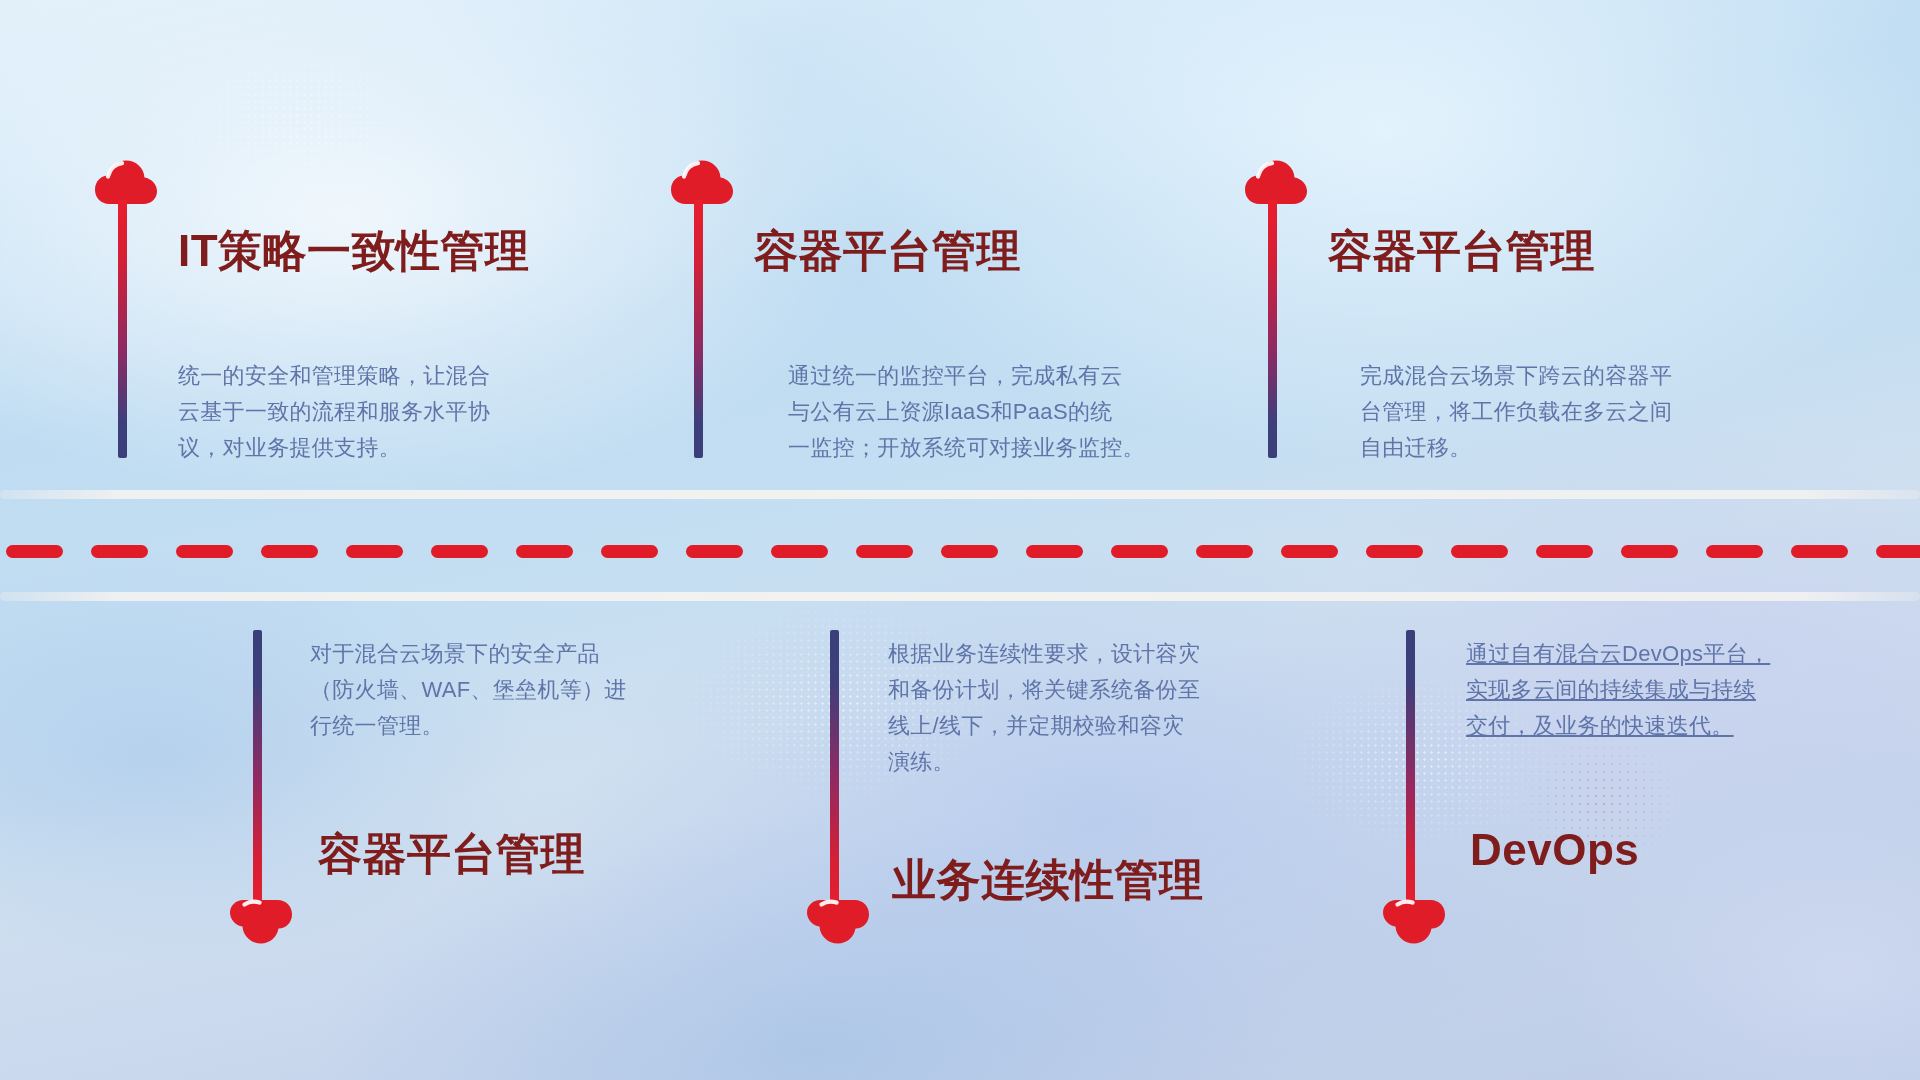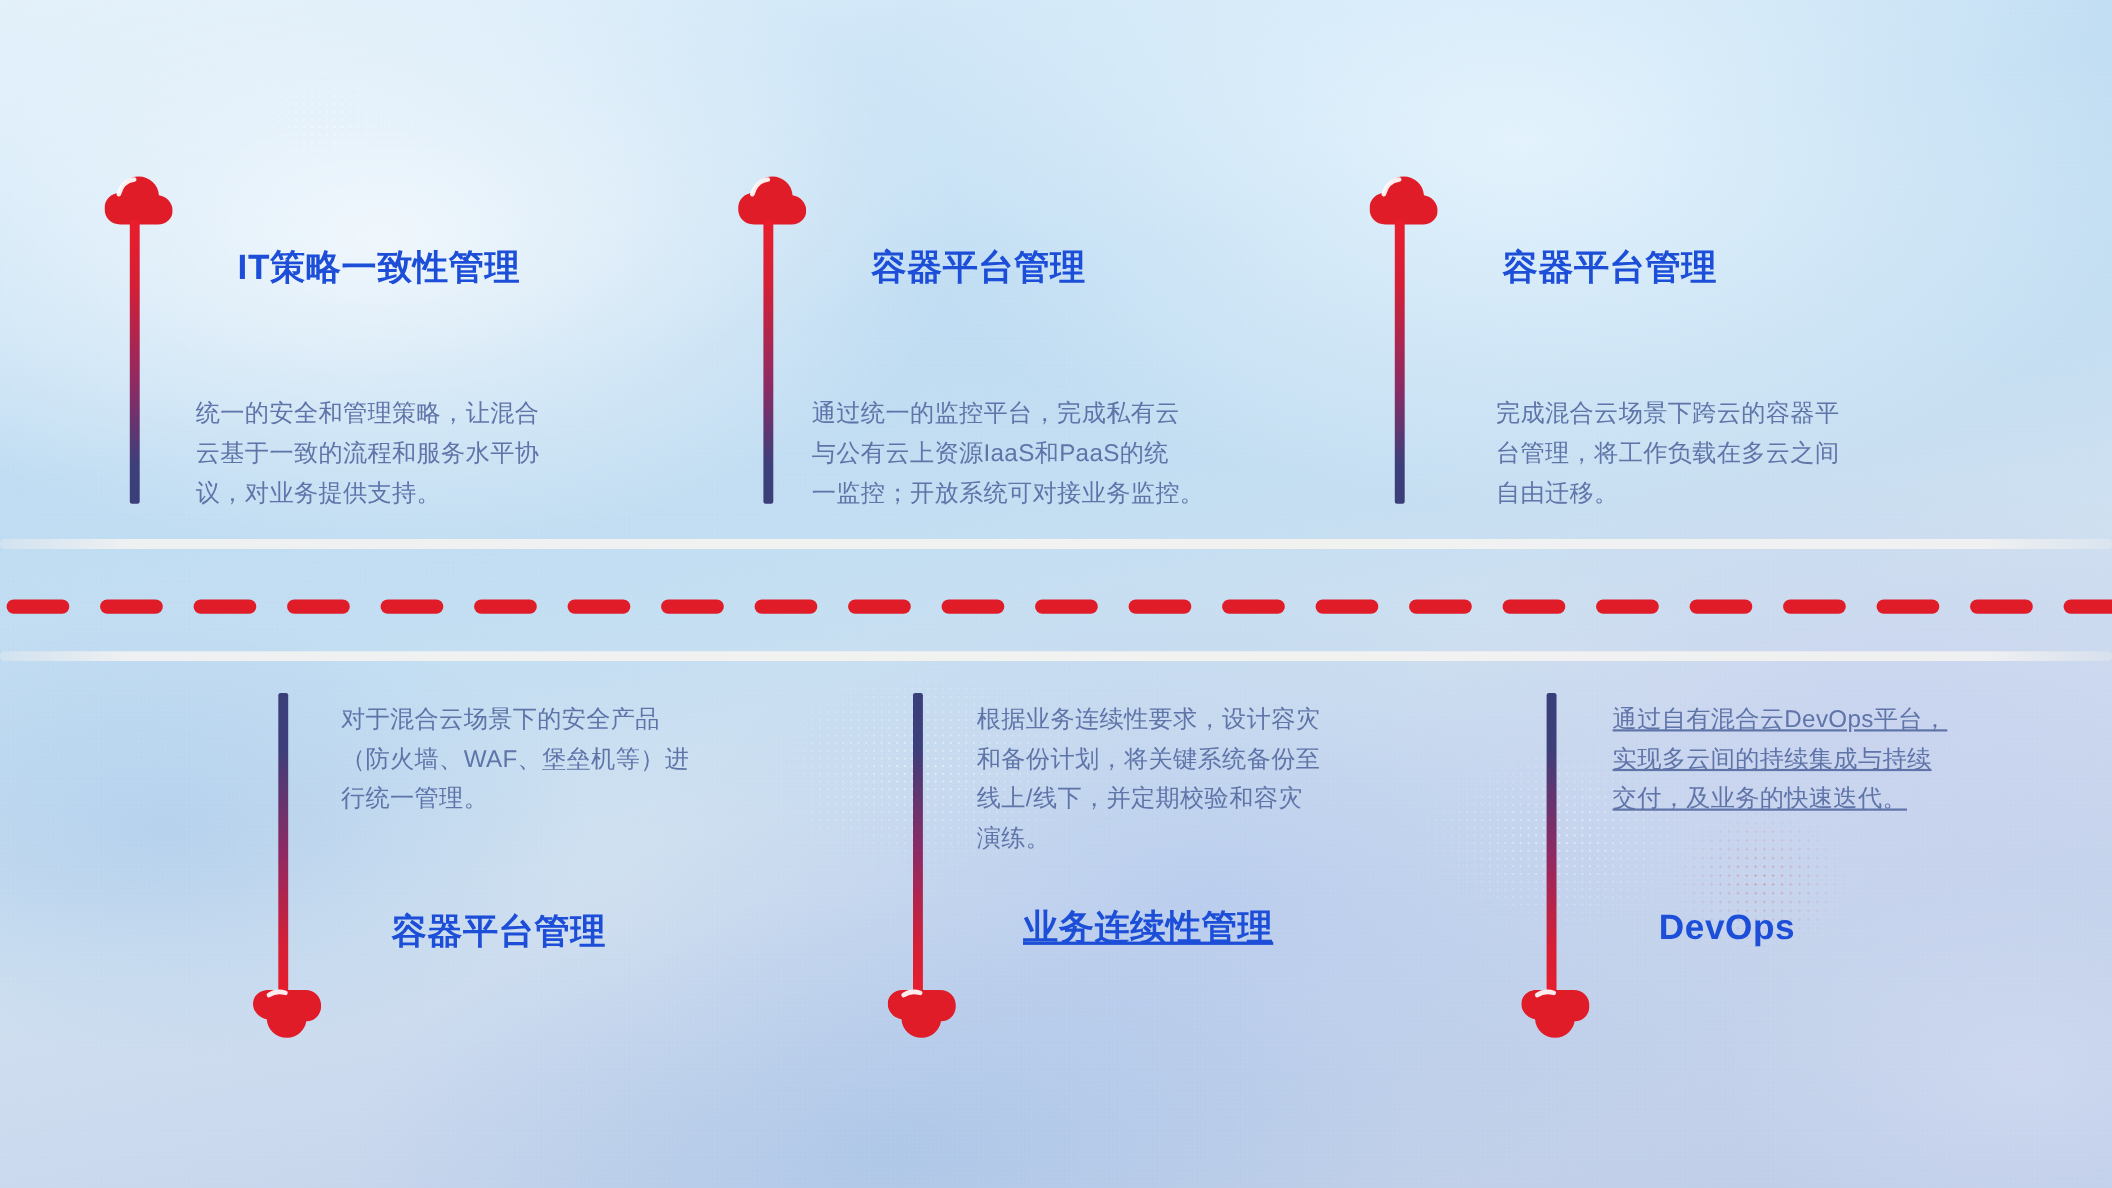--- a/index.html
+++ b/index.html
@@ -81,26 +81,25 @@
 
   .cloud-icon { position:absolute; width:62px; height:46px; }
   .cloud-icon svg { display:block; width:100%; height:100%; }
 
   .stem { position:absolute; width:9px; border-radius:2px; }
   .stem-top    { background:linear-gradient(to bottom,#ea1d2c 0%,#d61f35 22%,#8e2a63 58%,#3d3f7a 86%,#3a3f79 100%); }
   .stem-bottom { background:linear-gradient(to bottom,#3a3f79 0%,#3d3f7a 18%,#8e2a63 52%,#d61f35 82%,#ea1d2c 100%); }
 
   .heading {
     position:absolute;
-    font-size:32px;
+    font-size:44px;
     font-weight:700;
-    color:#1d4ed8;
+    color:#7f1d1d;
     letter-spacing:.5px;
     white-space:nowrap;
-    margin-left:38px;
   }
   .body-text {
     position:absolute;
     font-size:22px;
     line-height:36px;
     color:#5f74a8;
     letter-spacing:.3px;
     white-space:pre-line;
   }
 
@@ -165,21 +164,21 @@
 
   <div class="card">
     <div class="cloud-icon" style="left:671px; top:160px;">
       <svg viewBox="0 0 62 46">
         <path d="M14.5 44 C5.5 44 0 37.5 0 29.5 C0 21.5 6 15.5 13.5 15.5 C15 7 22 0.5 31 0.5 C41 0.5 49 8 49.5 17.5 C56.5 18.5 62 24.5 62 31.5 C62 38.5 56 44 48.5 44 Z" fill="#e01c28"></path>
         <path d="M13 16.5 C15 9 20.5 4 27 3.2" stroke="#ffffff" stroke-width="4.2" stroke-linecap="round" fill="none" opacity=".92"></path>
       </svg>
     </div>
     <div class="stem stem-top" style="left:694px; top:200px; height:258px;"></div>
     <div class="heading" style="left:754px; top:222px;">容器平台管理</div>
-    <div class="body-text" style="left:738px; top:358px; width:460px;">通过统一的监控平台，完成私有云
+    <div class="body-text" style="left:788px; top:358px; width:460px;">通过统一的监控平台，完成私有云
 与公有云上资源IaaS和PaaS的统
 一监控；开放系统可对接业务监控。</div>
   </div>
 
   <div class="card">
     <div class="cloud-icon" style="left:1245px; top:160px;">
       <svg viewBox="0 0 62 46">
         <path d="M14.5 44 C5.5 44 0 37.5 0 29.5 C0 21.5 6 15.5 13.5 15.5 C15 7 22 0.5 31 0.5 C41 0.5 49 8 49.5 17.5 C56.5 18.5 62 24.5 62 31.5 C62 38.5 56 44 48.5 44 Z" fill="#e01c28"></path>
         <path d="M13 16.5 C15 9 20.5 4 27 3.2" stroke="#ffffff" stroke-width="4.2" stroke-linecap="round" fill="none" opacity=".92"></path>
       </svg>
@@ -231,21 +230,21 @@
         <path d="M14.5 6.5 C19 3.6 25 3.2 29.5 4.6" stroke="#ffffff" stroke-width="4.2" stroke-linecap="round" fill="none" opacity=".92"></path>
       </svg>
     </div>
   </div>
 
   <div class="card">
     <div class="body-text" style="left:888px; top:636px; width:430px;">根据业务连续性要求，设计容灾
 和备份计划，将关键系统备份至
 线上/线下，并定期校验和容灾
 演练。</div>
-    <div class="heading" style="left:892px; top:822px;text-decoration:underline;">业务连续性管理</div>
+    <div class="heading" style="left:892px; top:851px;">业务连续性管理</div>
     <div class="stem stem-bottom" style="left:830px; top:630px; height:280px;"></div>
     <div class="cloud-icon" style="left:807px; top:898px;">
       <svg viewBox="0 0 62 46">
         <path d="M47.5 2 C56.5 2 62 8.5 62 16.5 C62 24.5 56 30.5 48.5 30.5 C47 39 40 45.5 31 45.5 C21 45.5 13 38 12.5 28.5 C5.5 27.5 0 21.5 0 14.5 C0 7.5 6 2 13.5 2 Z" fill="#e01c28"></path>
         <path d="M14.5 6.5 C19 3.6 25 3.2 29.5 4.6" stroke="#ffffff" stroke-width="4.2" stroke-linecap="round" fill="none" opacity=".92"></path>
       </svg>
     </div>
   </div>
 
   <div class="card">

